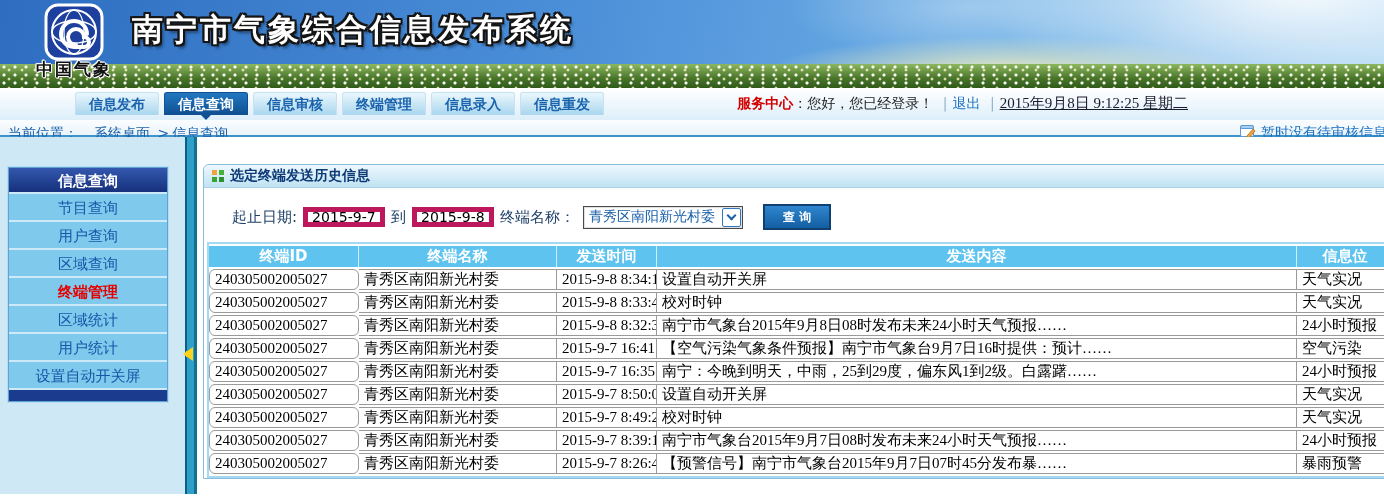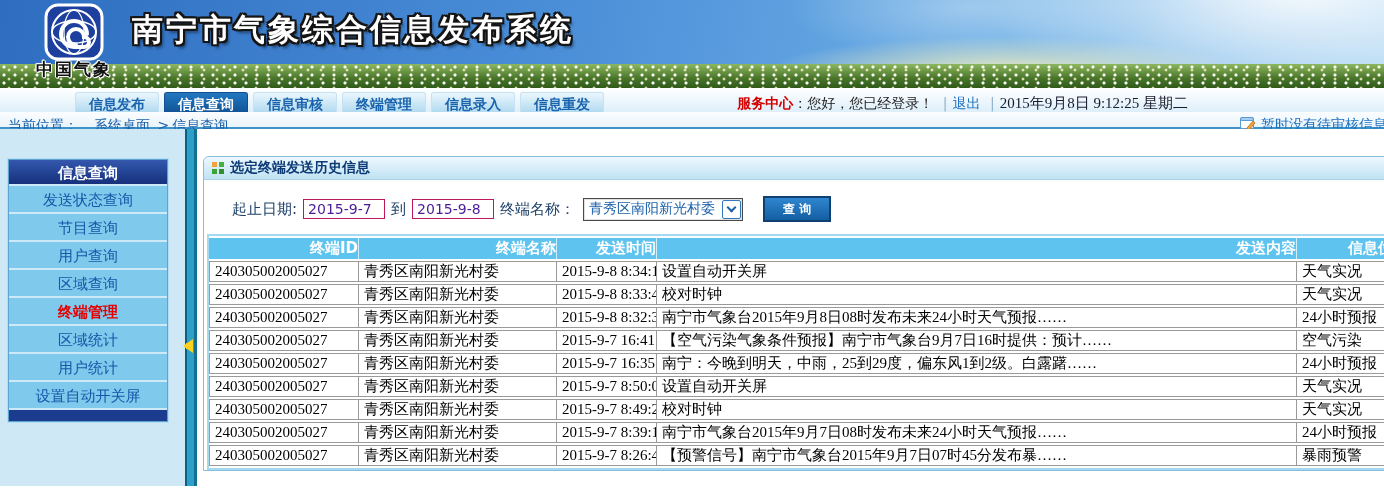--- a/index.html
+++ b/index.html
@@ -28,33 +28,33 @@
   .logo { position:absolute; left:24px; top:3px; width:100px; text-align:center; }
   .logo svg { display:block; margin:0 auto; }
   .logo-text { font-size:17px; font-weight:bold; color:#111; letter-spacing:2px; margin-top:-3px;
     text-shadow:1px 0 0 #fff,-1px 0 0 #fff,0 1px 0 #fff,0 -1px 0 #fff,1px 1px 0 #fff,-1px -1px 0 #fff; }
   .banner-title { position:absolute; left:132px; top:9px; font-size:31px; font-weight:bold; color:#fff;
     letter-spacing:3px; white-space:nowrap;
     text-shadow:2px 0 0 #151515,-2px 0 0 #151515,0 2px 0 #151515,0 -2px 0 #151515,
       2px 2px 0 #151515,-2px -2px 0 #151515,2px -2px 0 #151515,-2px 2px 0 #151515,3px 4px 3px rgba(0,0,0,.45); }
 
   
-  .navbar { position:relative; height:24px; background:linear-gradient(180deg,#ffffff,#ddeffa); }
+  .navbar { position:relative; height:32px; background:linear-gradient(180deg,#ffffff,#ddeffa); }
   .tabs { position:absolute; left:75px; top:4px; display:flex; gap:5px; }
   .tab { height:23px; line-height:22px; padding:0 13px; white-space:nowrap;
     background:linear-gradient(180deg,#eaf7fd,#a9d6ee); border:1px solid #c6e2f2; border-bottom:none;
     color:#1a63ad; font-size:14px; font-weight:bold; border-radius:3px 3px 0 0; cursor:pointer; }
   .tab.active { background:linear-gradient(180deg,#2277c0,#0f4f92); color:#fff; position:relative; border-color:#0f4f92; }
   .tab.active::after { content:""; position:absolute; left:50%; margin-left:-5px; top:100%;
     border:5px solid transparent; border-top-color:#0f4f92; }
   .userbar { position:absolute; right:196px; top:6px; font-size:14px; color:#222; white-space:nowrap; }
   .userbar .svc { color:#d40000; font-weight:bold;margin-top:32px; }
   .userbar .logout { color:#1a6fc0; cursor:pointer; }
   .userbar .sep { color:#8fb3cf; margin:0 5px; }
-  .userbar .dt { font-family:"Liberation Serif","DejaVu Serif",serif; font-size:15px; color:#1a1a2e; }
+  .userbar .dt { font-family:"Liberation Serif","DejaVu Serif",serif; font-size:15px; color:#1a1a2e;text-decoration:underline; }
 
   
   .breadcrumb-bar { position:relative; height:17px; background:linear-gradient(180deg,#fbfdff,#e9f4fb);
     border-bottom:2px solid #3f93c8; font-size:14px; color:#1a5fa8; }
   .crumbs { position:absolute; left:8px; top:5px; white-space:nowrap; }
   .crumbs .lbl { margin-right:16px; }
   .crumbs .arrow { margin:0 3px; }
   .crumbs .home { cursor:pointer; }
   .notice { position:absolute; left:1240px; top:4px; display:flex; align-items:center; gap:5px;
     color:#1a6fc0; white-space:nowrap; cursor:pointer; }
@@ -84,42 +84,42 @@
     background:linear-gradient(180deg,#eef8fd 0%,#cde9f6 70%,#bfe2f3 100%);
     border-bottom:1px solid #aad2e8; border-radius:6px 6px 0 0;
     color:#0d3a75; font-weight:bold; font-size:14px; }
   .grid-icon { width:12px; height:12px; display:grid; grid-template-columns:5px 5px; grid-template-rows:5px 5px; gap:2px; }
   .grid-icon i { display:block; }
   .grid-icon .g1 { background:#f2a33c; } .grid-icon .g2 { background:#46b13c; }
   .grid-icon .g3 { background:#3ca336; } .grid-icon .g4 { background:#2f8f2f; }
 
   .search-row { display:flex; align-items:center; gap:6px; padding:16px 0 12px 28px;
     font-size:15px; color:#1c3f66; }
-  .date-input { width:82px; height:20px; border:1px solid #be185d; color:#4c1d95; font-size:14px;
+  .date-input { width:82px; height:20px; border:5px solid #be185d; color:#000000; font-size:14px;
     padding:1px 4px; font-family:inherit; }
   .sel { margin-left:2px; width:160px; height:23px; border:1px solid #4a4a4a; background:#fff;
     display:flex; align-items:center; justify-content:space-between; color:#1a5fa8; font-size:14px;
     padding-left:5px; cursor:pointer; box-shadow:inset 0 0 0 1px #e0e0e0; }
   .sel-arrow { width:19px; height:19px; border:1px solid #2f78c2; border-radius:2px; margin-right:1px;
     display:flex; align-items:center; justify-content:center; background:#fff; }
   .chev { width:7px; height:7px; border-right:2px solid #1a5fa8; border-bottom:2px solid #1a5fa8;
     transform:rotate(45deg); margin-top:-3px; }
   .query-btn { margin-left:14px; width:68px; height:26px; cursor:pointer;
     background:linear-gradient(180deg,#2f86cf,#145ea2); border:2px solid #10406f;
     color:#fff; font-size:12px; font-weight:bold; font-family:inherit; }
 
   .table-wrap { margin-left:3px; width:1188px; border:2px solid #a5d9f2; background:#fff; }
   table { border-collapse:separate; border-spacing:0 2px; table-layout:fixed; width:1184px; }
   th { height:21px; background:#5ec4ef; color:#fff; font-weight:bold; font-size:15px;
-    border-right:1px solid #cfeefb; text-align:right; padding:0; white-space:nowrap; overflow:hidden; }
+    border-right:1px solid #cfeefb; text-align:center; padding:0; white-space:nowrap; overflow:hidden; }
   th:last-child { border-right:none; }
   td { height:21px; background:#fff; border:1px solid #9a9a9a; border-left:none; font-size:15px; color:#000;
     padding:0 5px; white-space:nowrap; overflow:hidden;
     font-family:"Liberation Serif","DejaVu Serif",serif; }
-  td:first-child { border-left:1px solid #9a9a9a; }
+  td:first-child { border-left:1px solid #9a9a9a;border-radius:6px; }
 </style>
 </head>
 <body>
 
 <div class="banner">
   <div class="hillglow"></div>
   <div class="grass"></div>
   <div class="logo">
     <span>
       <svg width="62" height="58" viewBox="0 0 62 58">
@@ -168,21 +168,20 @@
     </span>
     <span>暂时没有待审核信息</span>
   </div>
 </div>
 
 <div class="content">
 
   <div class="left-col">
     <div class="sidebar">
       <div class="sb-header">信息查询</div>
-      <div class="sb-item">发送状态查询</div>
       <div class="sb-item">节目查询</div>
       <div class="sb-item">用户查询</div>
       <div class="sb-item">区域查询</div>
       <div class="sb-item active">终端管理</div>
       <div class="sb-item">区域统计</div>
       <div class="sb-item">用户统计</div>
       <div class="sb-item">设置自动开关屏</div>
       <div class="sb-footer"></div>
     </div>
     <div class="v-divider"></div>

